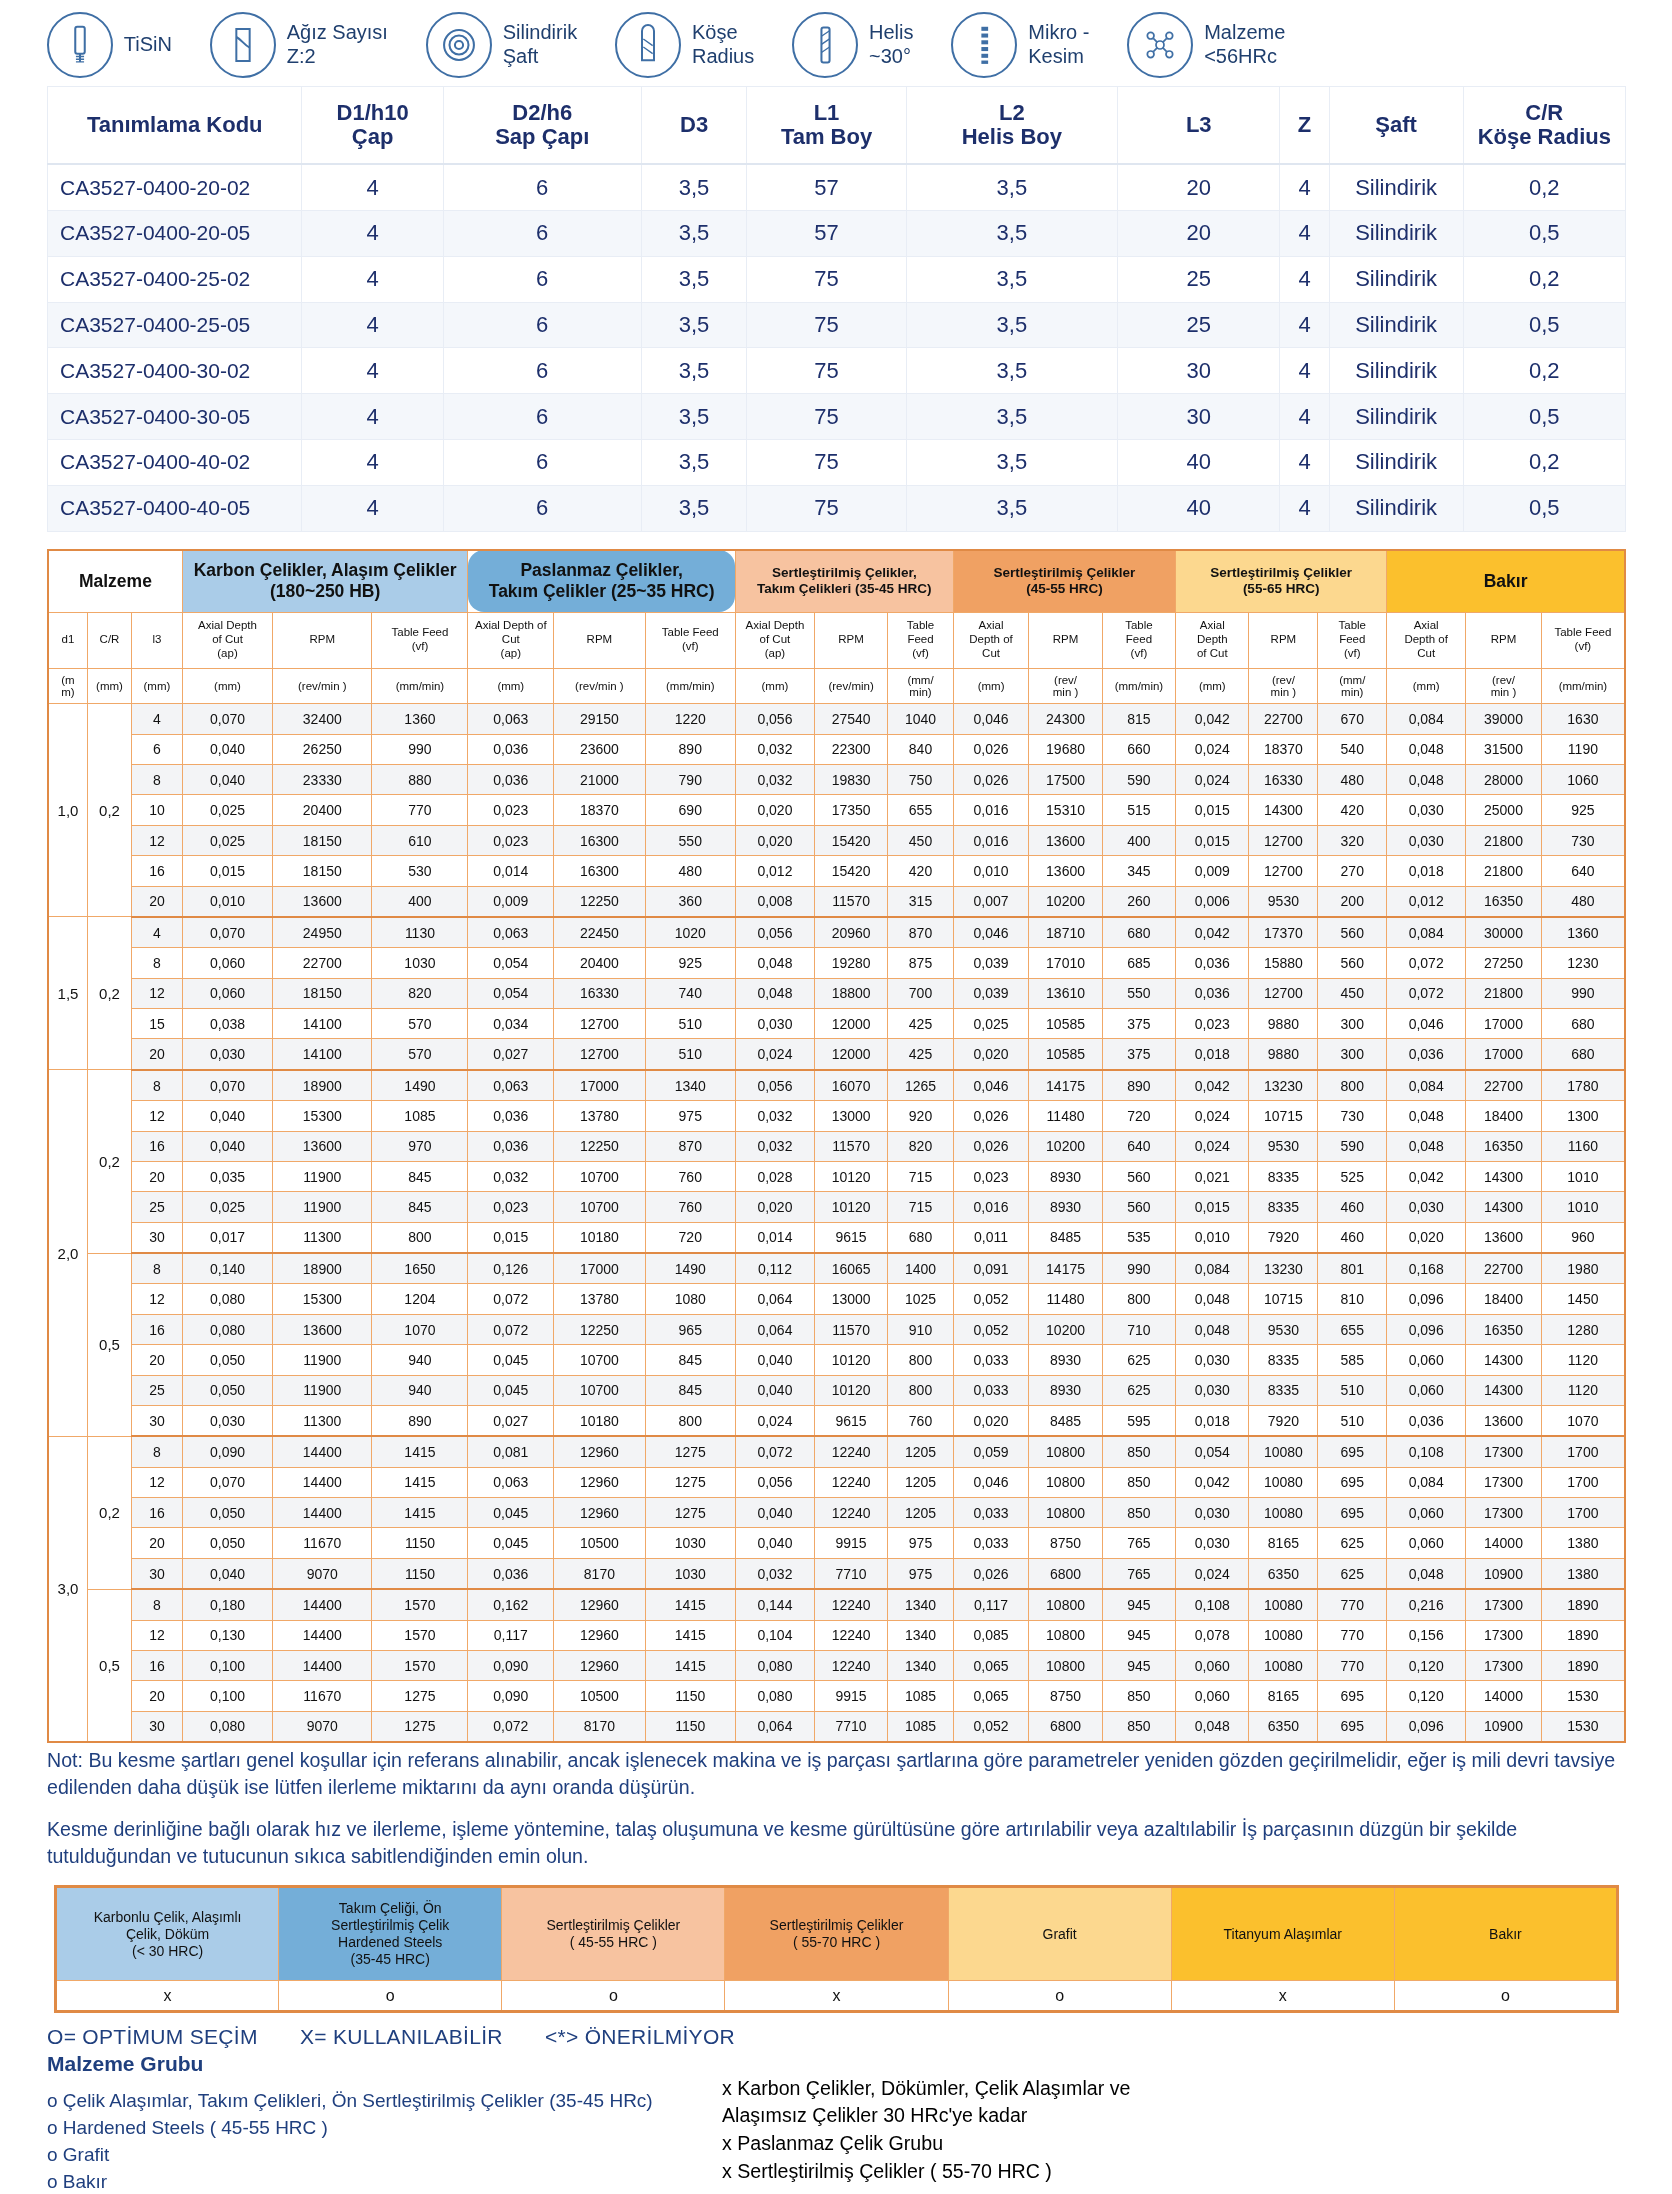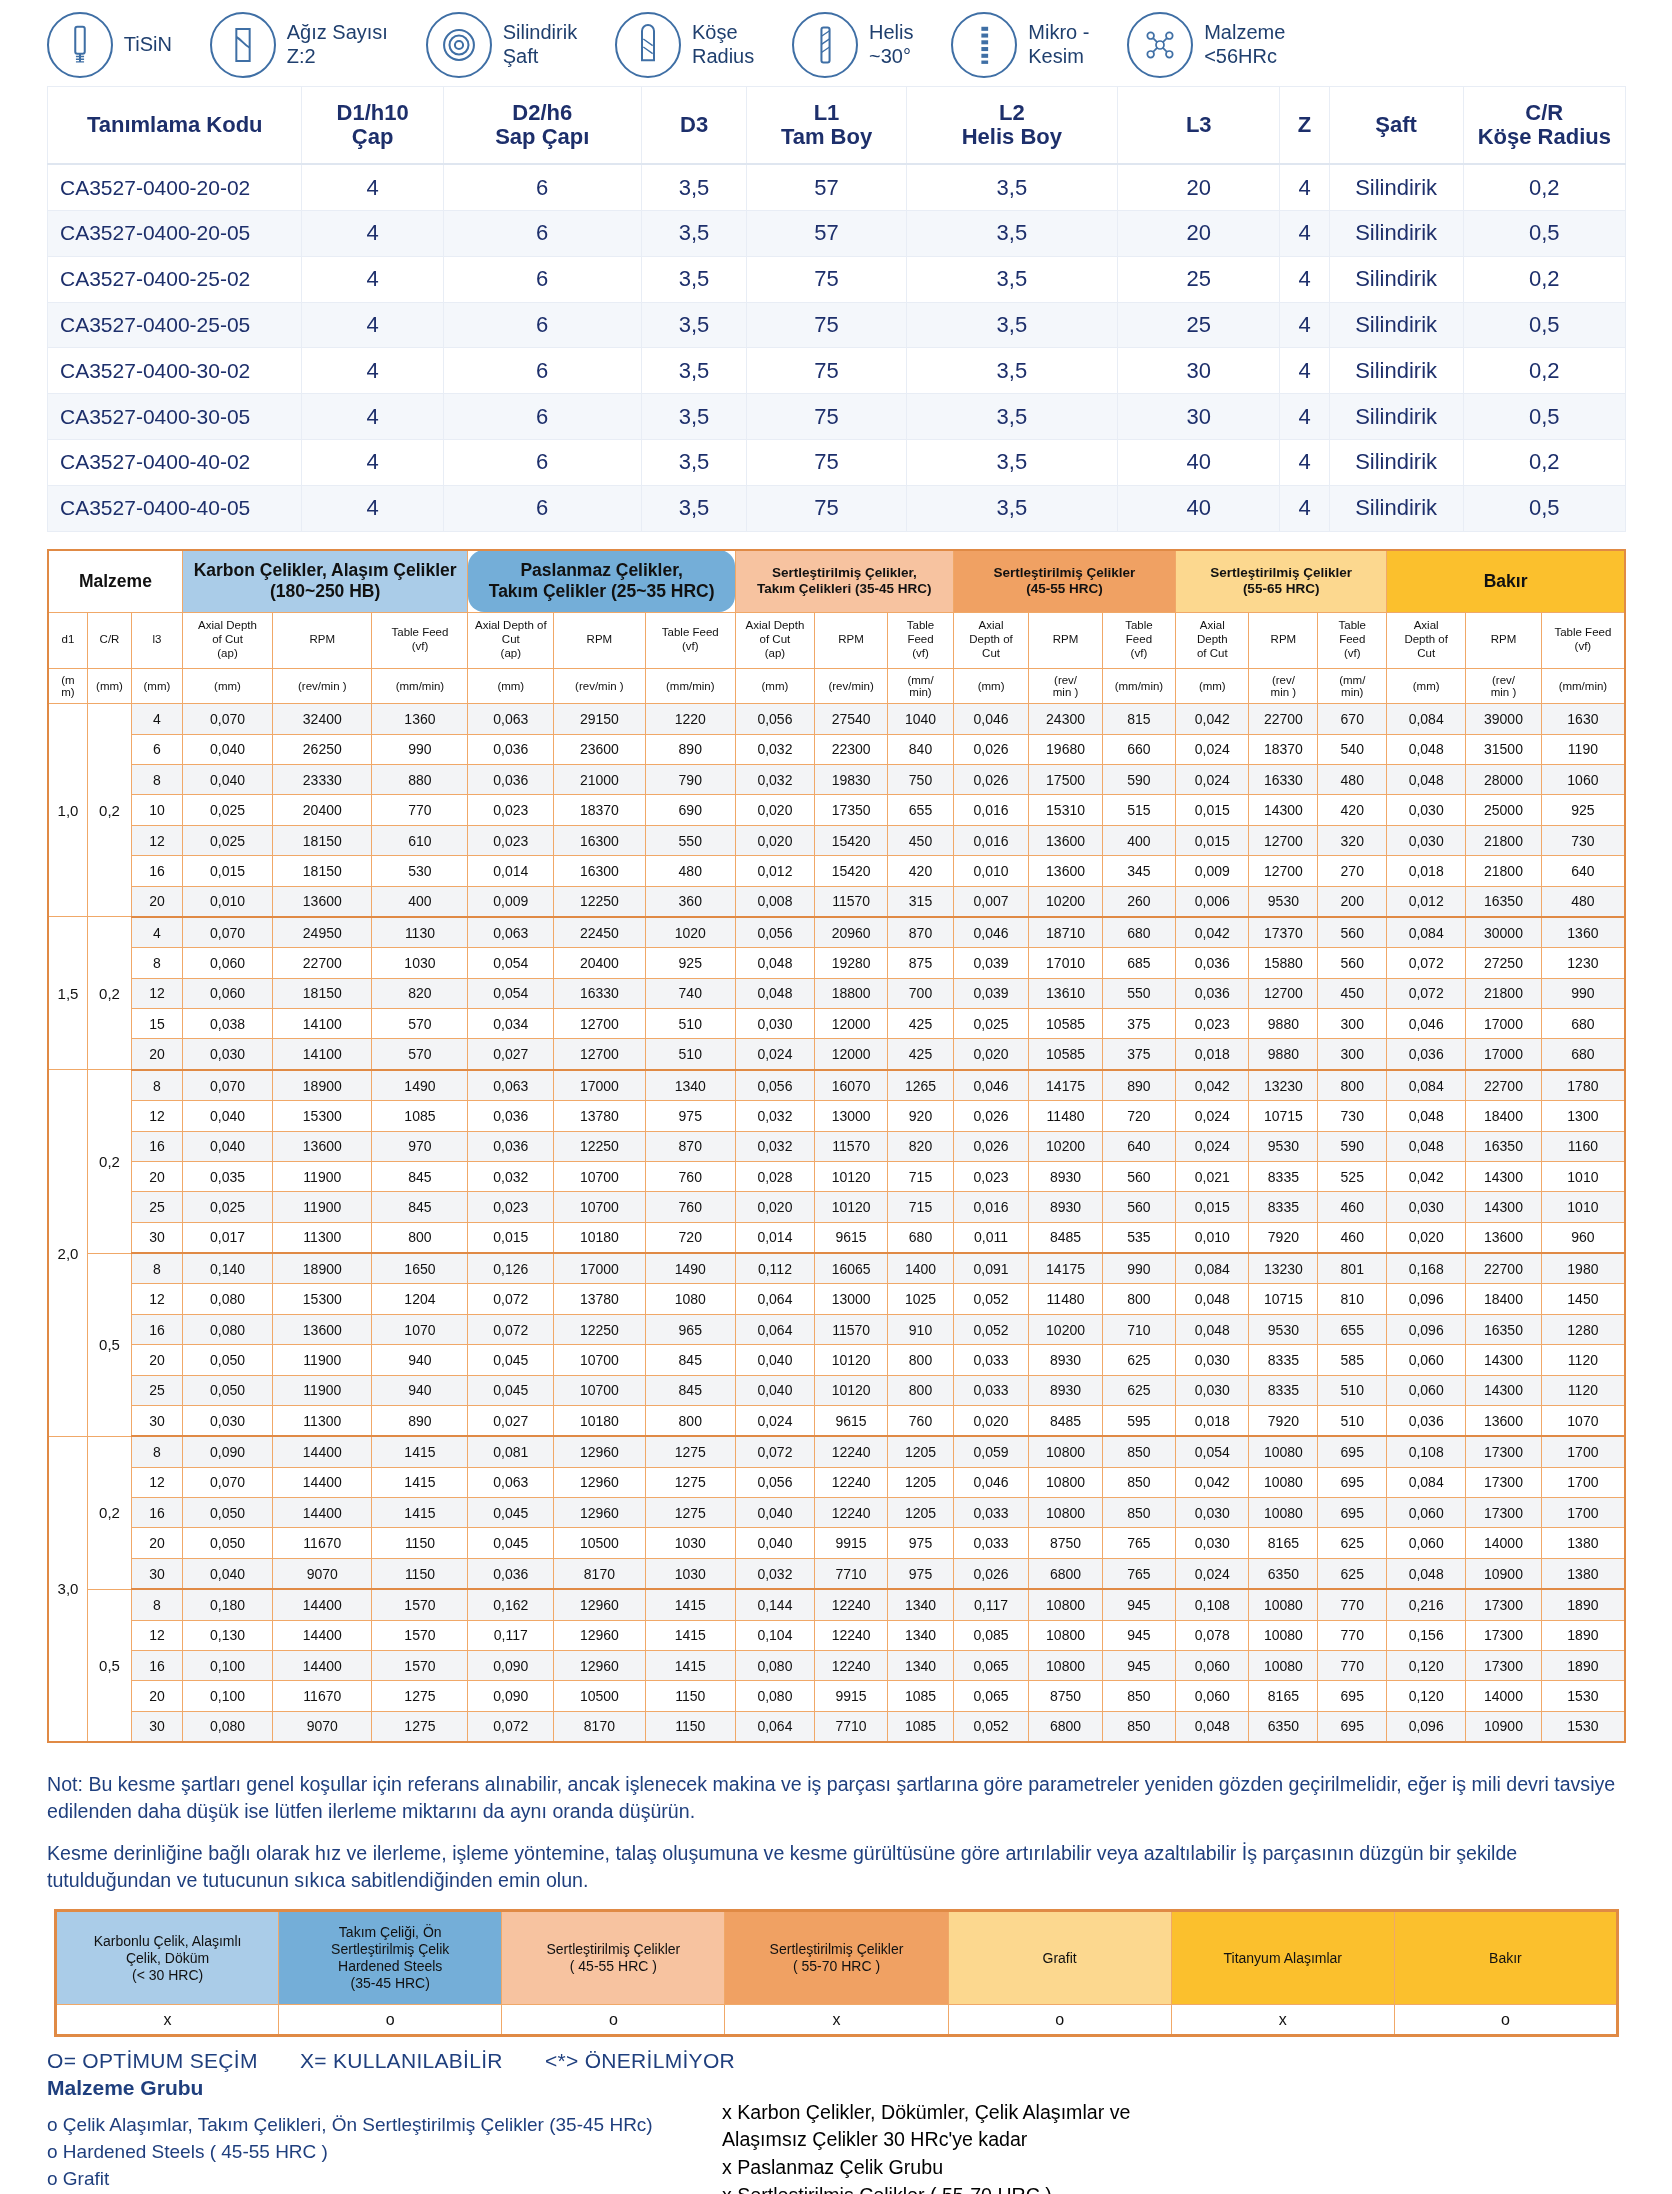--- a/index.html
+++ b/index.html
@@ -65,21 +65,21 @@
   tr.grpend td{border-bottom:2px solid #e08a45;}
   .w-d1{width:35px}.w-cr{width:39px}.w-l3{width:45px}
   .w-ap{width:80px}.w-rpm{width:88px}.w-tf{width:85px}
   .w-ap2{width:76px}.w-rpm2{width:81px}.w-tf2{width:80px}
   .w-ap3{width:70px}.w-rpm3{width:65px}.w-tf3{width:58px}
   .w-ap4{width:67px}.w-rpm4{width:65px}.w-tf4{width:65px}
   .w-ap5{width:65px}.w-rpm5{width:61px}.w-tf5{width:61px}
   .w-ap6{width:70px}.w-rpm6{width:67px}.w-tf6{width:74px}
 
   
-  .notes{padding:0 47px;margin-top:28px;}
+  .notes{padding:0 47px;margin-top:4px;}
   .notes p{margin:0 0 15px 0;font-size:19.6px;line-height:1.38;color:#1f3f7e;}
 
   
   .lgwrap{padding:0 54px;border-radius:21px;}
   table.lg{border-collapse:collapse;width:100%;table-layout:fixed;border:3.4px solid #e08a45;}
   table.lg td{border:1.1px solid #f0a868;text-align:center;color:#111;}
   table.lg td.h{font-size:14px;line-height:1.22;font-weight:400;padding:8px 2.7px;height:76px;vertical-align:middle;}
   table.lg td.v{font-size:16px;background:#fff;padding:5.4px 2.7px;font-weight:400;}
 
   

